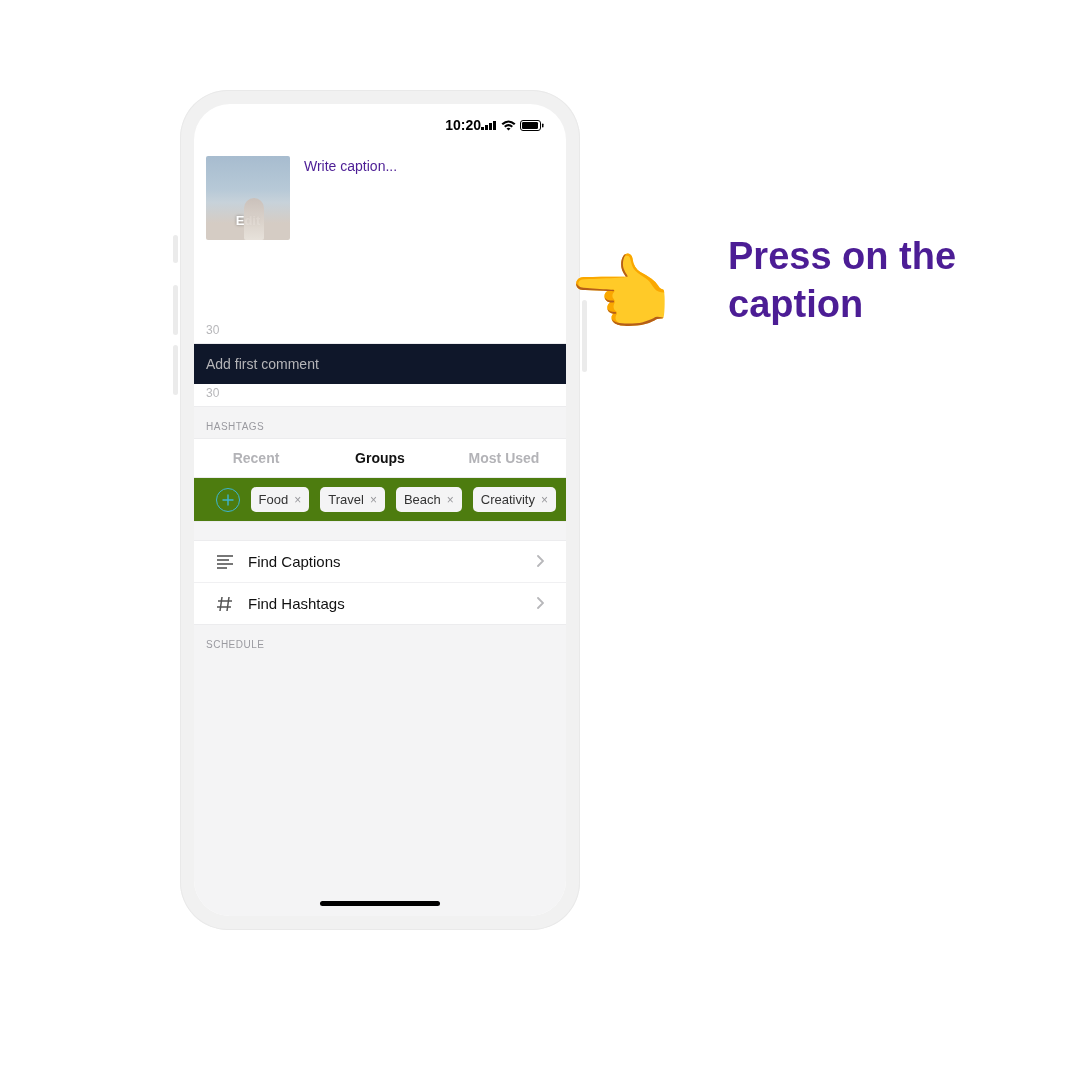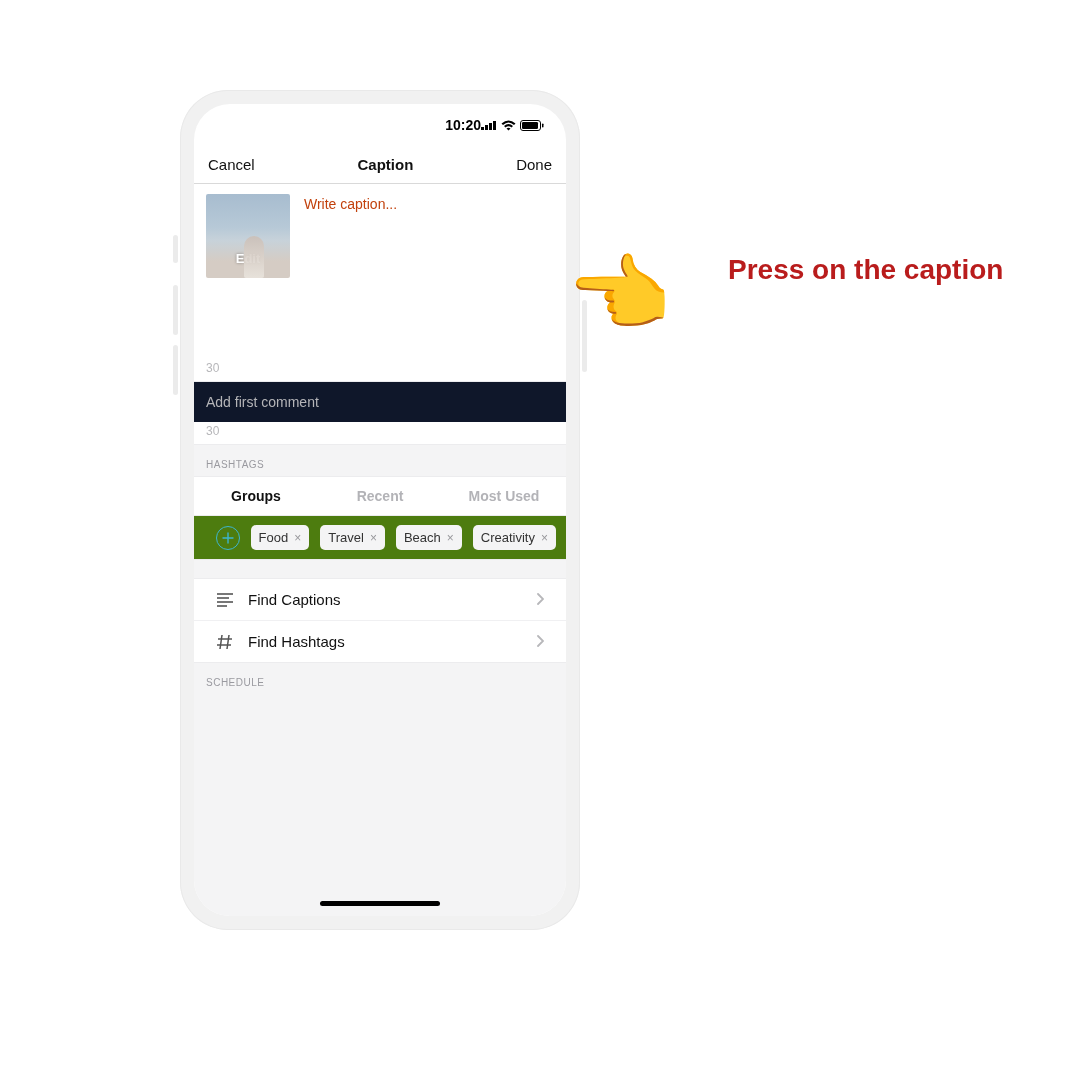--- a/index.html
+++ b/index.html
@@ -79,21 +79,21 @@
   }
   .thumb-edit {
     position: absolute;
     left: 0; right: 0; bottom: 12px;
     text-align: center;
     color: #fff;
     font-size: 13px;
     font-weight: 700;
     text-shadow: 0 0 3px rgba(0,0,0,.4);
   }
-  .caption-placeholder { color: #c2410c; font-size: 14px; padding-top: 2px; }
+  .caption-placeholder { color: #4c1d95; font-size: 14px; padding-top: 2px; }
   .counter-row {
     background: #fff;
     text-align: left;
     font-size: 12px;
     color: #b7b7ba;
     padding: 2px 12px 6px;
     border-bottom: 1px solid #ececee;
   }
   .comment-area {
     background: #0f172a;
@@ -205,24 +205,24 @@
     position: absolute;
     left: 570px;
     top: 252px;
     font-size: 84px;
     line-height: 1;
     transform: scaleX(-1);
   }
   .instruction-text {
     position: absolute;
     left: 728px;
-    top: 252px;
-    font-size: 28px;
+    top: 233px;
+    font-size: 38px;
     font-weight: 800;
-    color: #b91c1c;
+    color: #4c1d95;
     line-height: 1.25;
     max-width: 310px;
   }
   .phone-button-left1, .phone-button-left2, .phone-button-left3, .phone-button-right {
     position: absolute;
     background: #ebebeb;
     border-radius: 3px;
   }
   .phone-button-left1 { left: 173px; top: 235px; width: 5px; height: 28px; }
   .phone-button-left2 { left: 173px; top: 285px; width: 5px; height: 50px; }
@@ -252,43 +252,38 @@
             <path d="M7.5 10.5 L5.5 8.5 Q7.5 6.8 9.5 8.5 Z M3 6 Q7.5 2.2 12 6 L10.5 7.5 Q7.5 5 4.5 7.5 Z M0.5 3.5 Q7.5 -2.5 14.5 3.5 L13 5 Q7.5 0 2 5 Z" fill="#000"></path>
           </svg>
         <svg width="24" height="11" viewBox="0 0 24 11">
             <rect x="0.5" y="0.5" width="20" height="10" rx="2.5" stroke="#000" fill="none"></rect>
             <rect x="2" y="2" width="16" height="7" rx="1.2" fill="#000"></rect>
             <rect x="22" y="3.5" width="1.5" height="4" rx="0.75" fill="#000"></rect>
           </svg>
       </span>
     </div>
 
-    <div class="nav-bar">
-      <span>Cancel</span>
-      <span class="nav-title">Caption</span>
-      <span>Done</span>
-    </div>
 
     <div class="content">
       <div class="caption-area">
         <div class="thumb">
           <div class="thumb-edit">Edit</div>
         </div>
         <div class="caption-placeholder">Write caption...</div>
       </div>
       <div class="counter-row">30</div>
 
       <div class="comment-area">Add first comment</div>
       <div class="counter-row">30</div>
 
       <div class="section-label">HASHTAGS</div>
 
       <div class="tabs-bar">
+        <div class="tab">Recent</div>
         <div class="tab active">Groups</div>
-        <div class="tab">Recent</div>
         <div class="tab">Most Used</div>
       </div>
 
       <div class="chips-row">
         <div class="add-circle">
           <svg width="12" height="12" viewBox="0 0 12 12">
               <path d="M6 1 V11 M1 6 H11" stroke="#3db5cf" stroke-width="1.4" stroke-linecap="round"></path>
             </svg>
         </div>
         <div class="chip">

